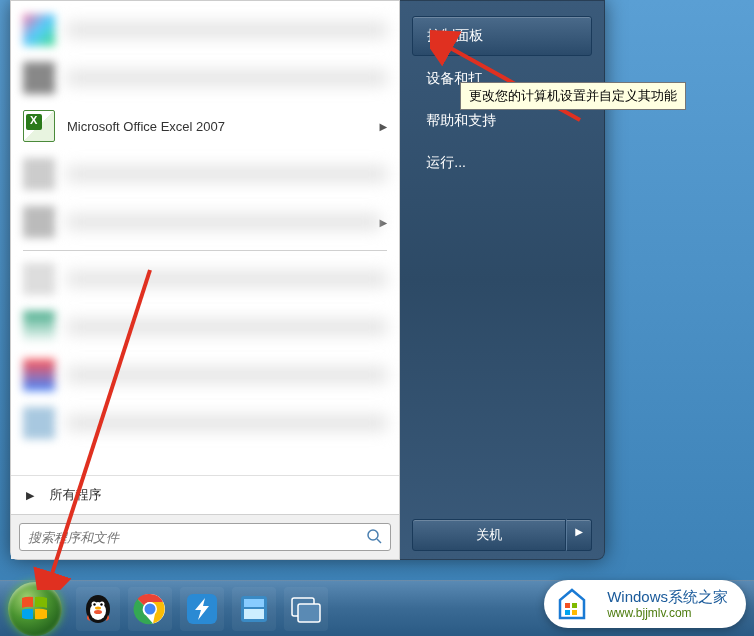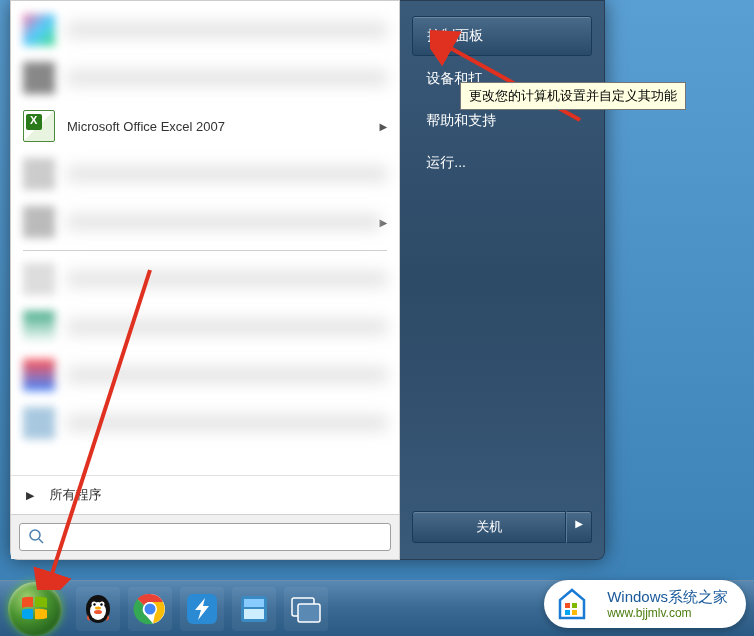--- a/index.html
+++ b/index.html
@@ -121,21 +121,21 @@
       background: transparent;
     }
     .search-icon-btn {
       color: #4a7fb0;
       font-size: 14px;
     }
     
     .right-panel {
       width: 231px;
       background: linear-gradient(180deg, #3a5a7a 0%, #2d4a66 50%, #3a5a7a 100%);
-      padding: 15px 12px 16px 12px;
+      padding: 15px 12px 8px 12px;
       display: flex;
       flex-direction: column;
       border-radius: 0 0 8px 0;
       border: 1px solid rgba(0,0,0,0.3);
       border-left: none;
       position: relative;
     }
     
     .right-item {
       padding: 10px 14px;
@@ -357,20 +357,21 @@
       </div>
     </div>
 
     <div class="all-programs">
       <span class="all-programs-arrow">▶</span>
       <span class="all-programs-label">所有程序</span>
     </div>
 
     <div class="search-box-container">
       <div class="search-box">
+        <input class="search-input" placeholder="搜索程序和文件" style="">
         <span class="search-icon-btn">
           <svg width="16" height="16" viewBox="0 0 16 16">
               <circle cx="7" cy="7" r="5" fill="none" stroke="#4a7fb0" stroke-width="1.5"></circle>
               <line x1="11" y1="11" x2="15" y2="15" stroke="#4a7fb0" stroke-width="1.5"></line>
             </svg>
         </span>
       </div>
     </div>
   </div>
 

